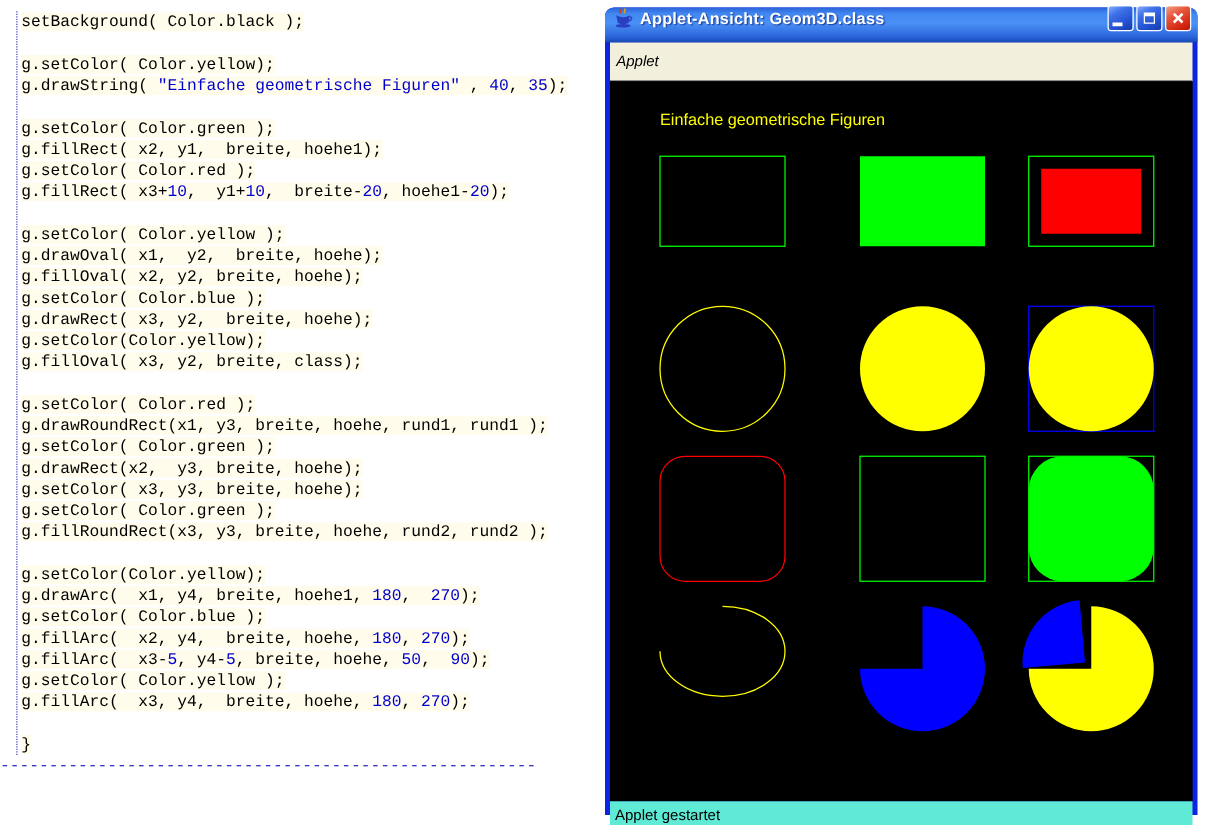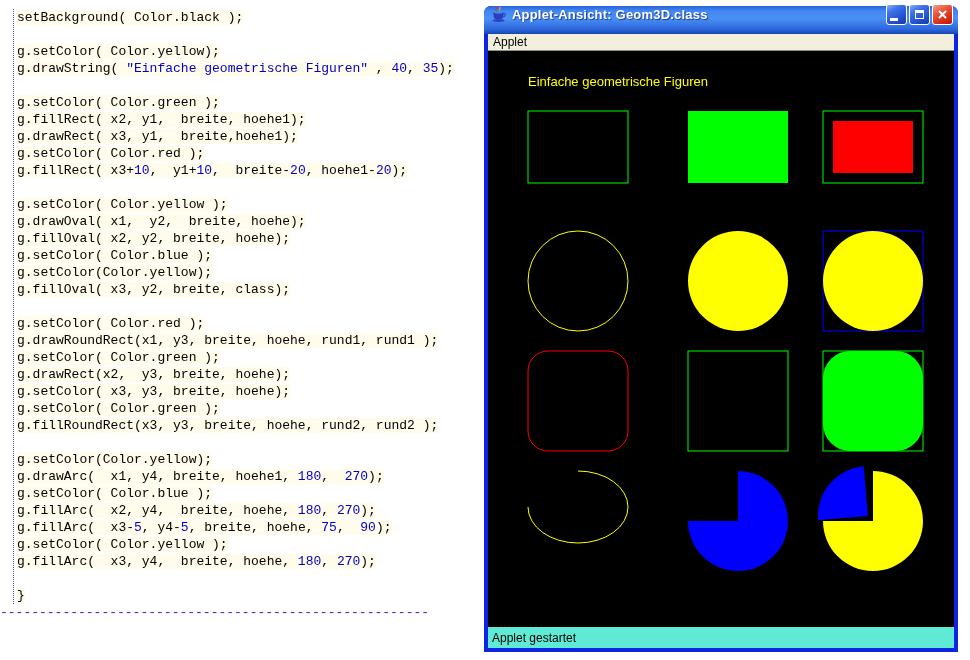--- a/index.html
+++ b/index.html
@@ -30,22 +30,22 @@
                 white-space:nowrap; overflow:hidden;
                 text-shadow:1px 1px 1px #1a3a9a; letter-spacing:0.2px; }
   .win-btn { width:21px; height:21px; border:1px solid #ffffff; border-radius:3px;
              margin-left:2px; display:flex; align-items:center; justify-content:center;
              flex:0 0 auto; }
   .btn-blue { background:linear-gradient(150deg,#89aef7 0%,#3e71ea 30%,#2250cf 70%,#173aa8 100%); }
   .btn-red  { background:linear-gradient(150deg,#f4a085 0%,#e8573d 35%,#d2240f 80%,#b01a07 100%); }
   .glyph-min { width:8px; height:3px; background:#ffffff; margin-top:10px; margin-right:5px; }
   .glyph-max { width:9px; height:9px; border:1px solid #ffffff; border-top-width:3px; }
 
-  .menu-bar { height:17px; background:#f2efdc; border-bottom:1px solid #8f8f82;
-              display:flex; align-items:center; margin:0 4px; }
+  .menu-bar { height:31px; background:#f2efdc; border-bottom:1px solid #8f8f82;
+              display:flex; align-items:center; margin:0 4px;font-style:italic; }
   .menu-item { font-size:12px; color:#000000; padding:0 5px; line-height:17px; }
 
   .canvas-wrap { margin:0 4px; width:466px; height:576px; background:#000000; }
   .canvas-wrap svg { display:block; }
 
   .status-bar { margin:0 4px; width:466px; height:21px; background:#5eead4;
                 display:flex; align-items:center; }
   .status-text { font-size:12px; color:#000000; padding-left:4px; }
 </style>
 </head>
@@ -53,44 +53,44 @@
 
 <div class="code-panel">
   <div class="code-lines">
       <div class="code-line"><span class="line-bg"><span class="tok-p">setBackground( Color.black );</span></span></div>
       <div class="code-line">&nbsp;</div>
       <div class="code-line"><span class="line-bg"><span class="tok-p">g.setColor( Color.yellow);</span></span></div>
       <div class="code-line"><span class="line-bg"><span class="tok-p">g.drawString( </span><span class="tok-b">"Einfache geometrische Figuren"</span><span class="tok-p"> , </span><span class="tok-b">40</span><span class="tok-p">, </span><span class="tok-b">35</span><span class="tok-p">);</span></span></div>
       <div class="code-line">&nbsp;</div>
       <div class="code-line"><span class="line-bg"><span class="tok-p">g.setColor( Color.green );</span></span></div>
       <div class="code-line"><span class="line-bg"><span class="tok-p">g.fillRect( x2, y1,  breite, hoehe1);</span></span></div>
-      <div class="code-line"><span class="line-bg"><span class="tok-p">g.drawRect( x3, y1,  breite,hoehe1);</span></span></div>
       <div class="code-line"><span class="line-bg"><span class="tok-p">g.setColor( Color.red );</span></span></div>
       <div class="code-line"><span class="line-bg"><span class="tok-p">g.fillRect( x3+</span><span class="tok-b">10</span><span class="tok-p">,  y1+</span><span class="tok-b">10</span><span class="tok-p">,  breite-</span><span class="tok-b">20</span><span class="tok-p">, hoehe1-</span><span class="tok-b">20</span><span class="tok-p">);</span></span></div>
       <div class="code-line">&nbsp;</div>
       <div class="code-line"><span class="line-bg"><span class="tok-p">g.setColor( Color.yellow );</span></span></div>
       <div class="code-line"><span class="line-bg"><span class="tok-p">g.drawOval( x1,  y2,  breite, hoehe);</span></span></div>
       <div class="code-line"><span class="line-bg"><span class="tok-p">g.fillOval( x2, y2, breite, hoehe);</span></span></div>
       <div class="code-line"><span class="line-bg"><span class="tok-p">g.setColor( Color.blue );</span></span></div>
+      <div class="code-line"><span class="line-bg"><span class="tok-p">g.drawRect( x3, y2,  breite, hoehe);</span></span></div>
       <div class="code-line"><span class="line-bg"><span class="tok-p">g.setColor(Color.yellow);</span></span></div>
       <div class="code-line"><span class="line-bg"><span class="tok-p">g.fillOval( x3, y2, breite, class);</span></span></div>
       <div class="code-line">&nbsp;</div>
       <div class="code-line"><span class="line-bg"><span class="tok-p">g.setColor( Color.red );</span></span></div>
       <div class="code-line"><span class="line-bg"><span class="tok-p">g.drawRoundRect(x1, y3, breite, hoehe, rund1, rund1 );</span></span></div>
       <div class="code-line"><span class="line-bg"><span class="tok-p">g.setColor( Color.green );</span></span></div>
       <div class="code-line"><span class="line-bg"><span class="tok-p">g.drawRect(x2,  y3, breite, hoehe);</span></span></div>
       <div class="code-line"><span class="line-bg"><span class="tok-p">g.setColor( x3, y3, breite, hoehe);</span></span></div>
       <div class="code-line"><span class="line-bg"><span class="tok-p">g.setColor( Color.green );</span></span></div>
       <div class="code-line"><span class="line-bg"><span class="tok-p">g.fillRoundRect(x3, y3, breite, hoehe, rund2, rund2 );</span></span></div>
       <div class="code-line">&nbsp;</div>
       <div class="code-line"><span class="line-bg"><span class="tok-p">g.setColor(Color.yellow);</span></span></div>
       <div class="code-line"><span class="line-bg"><span class="tok-p">g.drawArc(  x1, y4, breite, hoehe1, </span><span class="tok-b">180</span><span class="tok-p">,  </span><span class="tok-b">270</span><span class="tok-p">);</span></span></div>
       <div class="code-line"><span class="line-bg"><span class="tok-p">g.setColor( Color.blue );</span></span></div>
       <div class="code-line"><span class="line-bg"><span class="tok-p">g.fillArc(  x2, y4,  breite, hoehe, </span><span class="tok-b">180</span><span class="tok-p">, </span><span class="tok-b">270</span><span class="tok-p">);</span></span></div>
-      <div class="code-line"><span class="line-bg"><span class="tok-p">g.fillArc(  x3-</span><span class="tok-b">5</span><span class="tok-p">, y4-</span><span class="tok-b">5</span><span class="tok-p">, breite, hoehe, </span><span class="tok-b">75</span><span class="tok-p">,  </span><span class="tok-b">90</span><span class="tok-p">);</span></span></div>
+      <div class="code-line"><span class="line-bg"><span class="tok-p">g.fillArc(  x3-</span><span class="tok-b">5</span><span class="tok-p">, y4-</span><span class="tok-b">5</span><span class="tok-p">, breite, hoehe, </span><span class="tok-b">50</span><span class="tok-p">,  </span><span class="tok-b">90</span><span class="tok-p">);</span></span></div>
       <div class="code-line"><span class="line-bg"><span class="tok-p">g.setColor( Color.yellow );</span></span></div>
       <div class="code-line"><span class="line-bg"><span class="tok-p">g.fillArc(  x3, y4,  breite, hoehe, </span><span class="tok-b">180</span><span class="tok-p">, </span><span class="tok-b">270</span><span class="tok-p">);</span></span></div>
       <div class="code-line">&nbsp;</div>
       <div class="code-line"><span class="line-bg"><span class="tok-p">}</span></span></div>
     </div>
   <div class="code-divider">-------------------------------------------------------</div>
 </div>
 
 <div class="applet-window">
 

